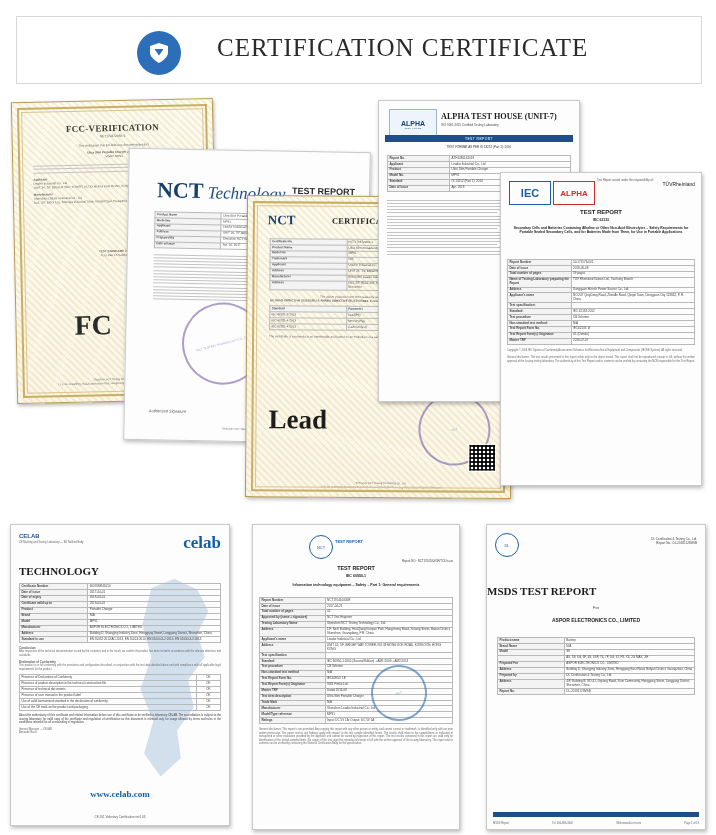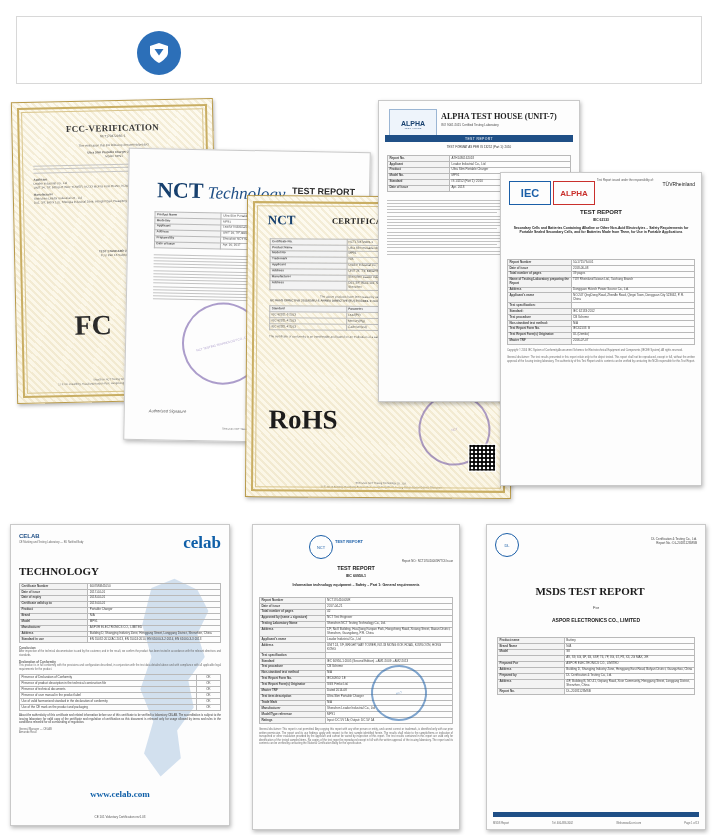--- a/index.html
+++ b/index.html
@@ -141,39 +141,40 @@
   #c7 .ttl2{position:absolute;left:82px;top:14px;font-size:4px;color:#1b5fa8;font-weight:bold;}
   #c7 .rno{position:absolute;right:6px;top:34px;font-size:2.8px;color:#444;}
   #c7 .hd{position:absolute;left:6px;right:6px;top:40px;font-size:5.4px;font-weight:bold;text-align:center;}
   #c7 .sub{position:absolute;left:6px;right:6px;top:49px;font-size:3.6px;font-weight:bold;text-align:center;line-height:1.35;}
   #c7 .body{position:absolute;left:6px;right:6px;top:72px;}
 
   
   #c8{left:486px;top:524px;width:218px;height:304px;}
   #c8 .logo{position:absolute;left:8px;top:8px;width:22px;height:22px;border-radius:50%;border:1.4px solid #1b5fa8;color:#1b5fa8;font-size:4px;display:flex;align-items:center;justify-content:center;}
   #c8 .co{position:absolute;right:8px;top:12px;text-align:right;font-size:3px;color:#444;line-height:1.4;}
-  #c8 .hd{position:absolute;left:0;right:12px;top:60px;text-align:center;font-size:11px;font-weight:bold;color:#1c1c1c;font-family:"Liberation Serif",serif;}
+  #c8 .hd{position:absolute;left:0;right:12px;top:60px;text-align:left;font-size:11px;font-weight:bold;color:#1c1c1c;font-family:"Liberation Serif",serif;}
   #c8 .for{position:absolute;left:0;right:0;top:80px;text-align:center;font-size:4px;color:#444;}
   #c8 .who{position:absolute;left:0;right:0;top:92px;text-align:center;font-size:5px;font-weight:bold;color:#222;}
   #c8 .body{position:absolute;left:10px;right:10px;top:112px;}
   #c8 .foot{position:absolute;left:6px;right:6px;bottom:4px;display:flex;justify-content:space-between;font-size:2.6px;color:#666;}
   .fbar{position:absolute;left:6px;right:6px;bottom:12px;height:5px;background:#1f4f86;}
 </style>
 </head>
 <body>
 
 <div class="page">
 
   <div class="header">
     <div class="header-badge">
       <svg width="26" height="26" viewBox="0 0 26 26">
         <path d="M4 6 L13 3 L22 6 L22 13 C22 18 13 23 13 23 C13 23 4 18 4 13 Z" fill="#ffffff"></path>
         <path d="M8.5 9 L17.5 9 L13 15.5 Z" fill="#2c6fb8"></path>
       </svg>
     </div>
+    <div class="header-title">CERTIFICATION CERTIFICATE</div>
   </div>
 
   <div class="cert ornate shadow" id="c1">
     <div class="inner">
       <div class="hd ttl">FCC-VERIFICATION</div>
       <div class="sub ctr tiny">NCT1704720R1-1</div>
       <div class="body">
         <div class="tiny ctr">The verification that the following documents/product</div>
         <div class="tiny ctr" style="margin-top:3px;font-weight:bold">Ultra Slim Portable Charger 2000mAh</div>
         <div class="tiny ctr">Model: MP91</div>
@@ -324,21 +325,21 @@
           </tr>
           <tr>
             <td>IEC 62321-4:2013</td>
             <td>Cadmium(Cd)</td>
             <td>Pass</td>
           </tr>
         </tbody>
           </table>
         <div class="tiny" style="margin-top:4px">The certificate of conformity is an transferable and based on an evaluation of a sample of the above mentioned product.</div>
       </div>
-      <div class="rohs">RoHS</div>
+      <div class="rohs">Lead</div>
       <div class="stamp" style="left:172px;top:196px;width:68px;height:68px">
           <span>NCT</span>
         </div>
       <div class="qr" style="position:absolute;right:14px;bottom:26px;width:26px;height:26px"></div>
       <div class="foot">
         <div class="tiny2 ctr">Shenzhen NCT Testing Technology Co., Ltd.</div>
         <div class="tiny2 ctr">1 / F, No. 8 Building, HuaQiang Kunpan Park, Hangcheng Road, Xixiang Street, Baoan District, Shenzhen</div>
       </div>
     </div>
   </div>

